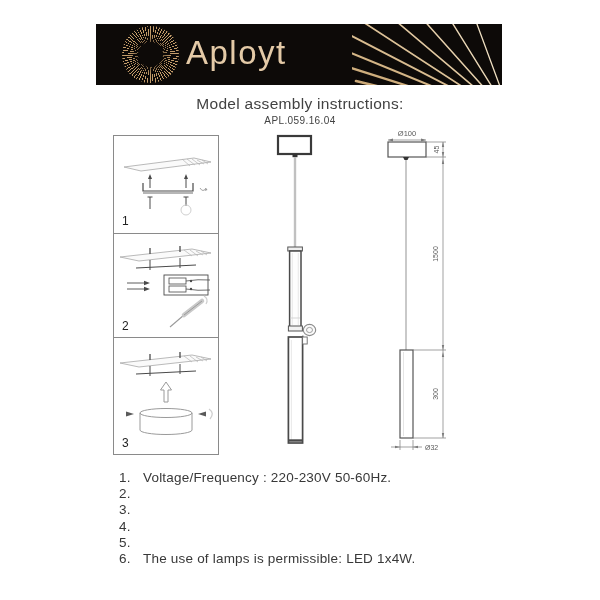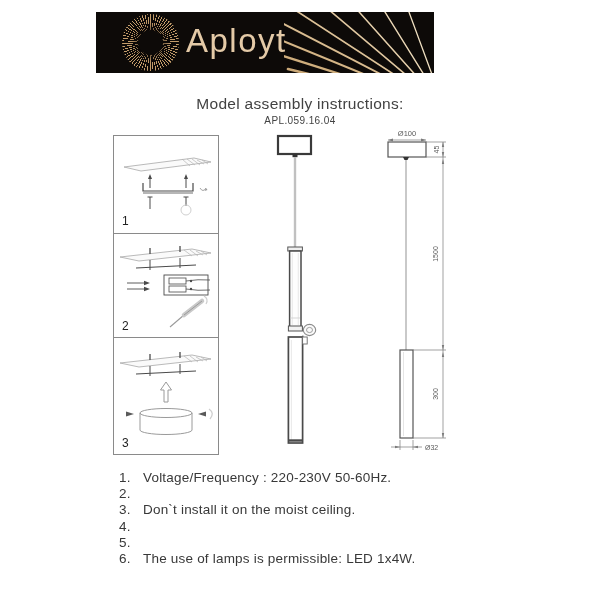--- a/index.html
+++ b/index.html
@@ -1,20 +1,20 @@
 <!DOCTYPE html>
 <html><head>
 <meta charset="utf-8">
 <style>
   html,body{margin:0;padding:0;background:#ffffff;}
   #page{position:relative;width:600px;height:600px;background:#ffffff;overflow:hidden;
         font-family:"Liberation Sans", sans-serif;}
 
   
-  .banner{position:absolute;left:96px;top:12px;width:338px;height:61px;background:#0d0a08;overflow:hidden;}
+  .banner{position:absolute;left:96px;top:24px;width:406px;height:61px;background:#0d0a08;overflow:hidden;}
   .sunburst{position:absolute;left:26px;top:2px;width:57px;height:57px;border-radius:50%;
             background:repeating-conic-gradient(from 0deg,#c49d6b 0deg 1.7deg,rgba(0,0,0,0) 1.7deg 5.8deg);}
   .sunburst::after{content:"";position:absolute;left:50%;top:50%;width:25px;height:25px;margin:-12.5px 0 0 -12.5px;
             border-radius:50%;background:#0d0a08;box-shadow:0 0 6px 3px rgba(13,10,8,.55);}
   .logo-text{position:absolute;left:90px;top:12px;color:#e4caa7;font-size:33px;font-weight:500;
             letter-spacing:1.5px;line-height:1;}
   .rays{position:absolute;right:0;top:0;width:150px;height:61px;}
 
   
   .subtitle{position:absolute;left:0;top:95px;width:600px;text-align:center;color:#424242;}
@@ -260,21 +260,20 @@
         <span class="gap"></span>
       <span>Voltage/Frequency : 220-230V 50-60Hz.</span>
     </div>
     <div class="row">
       <span class="num">2.</span>
         <span class="gap"></span>
     </div>
     <div class="row">
       <span class="num">3.</span>
         <span class="gap"></span>
-      <span>Don`t install it on the moist ceiling.</span>
     </div>
     <div class="row">
       <span class="num">4.</span>
         <span class="gap"></span>
     </div>
     <div class="row">
       <span class="num">5.</span>
         <span class="gap"></span>
     </div>
     <div class="row">

